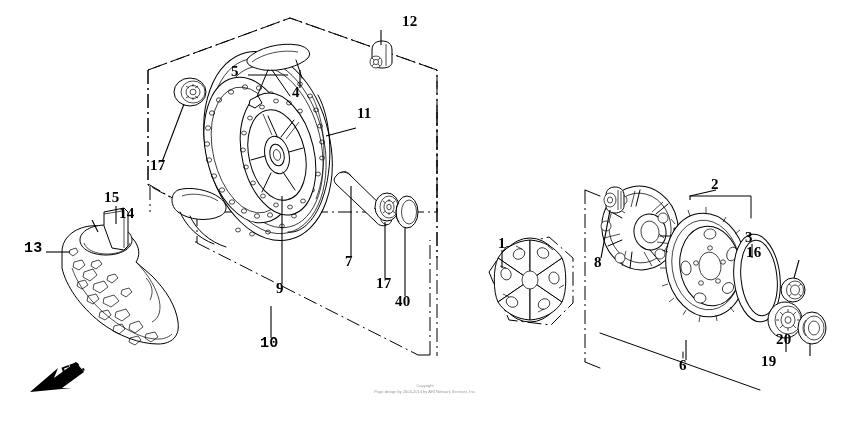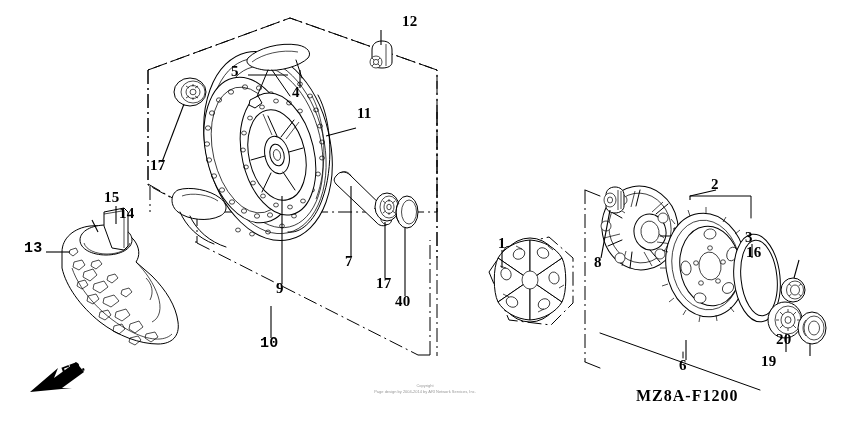--- a/index.html
+++ b/index.html
@@ -552,20 +552,19 @@
   <div class="callout" style="left:104px;top:190px;">15</div>
   <div class="callout" style="left:746px;top:245px;">16</div>
   <div class="callout" style="left:150px;top:158px;">17</div>
   <div class="callout" style="left:776px;top:332px;">20</div>
   <div class="callout" style="left:761px;top:354px;">19</div>
   <div class="callout" style="left:395px;top:294px;">40</div>
   <div class="callout" style="left:376px;top:276px;">17</div>
 
   <div class="frlabel" style="left:62px;top:364px;transform:rotate(-20deg);transform-origin:left center;">FR.</div>
 
-  <div class="partnum" style="left:636px;top:387px;">MZ8A-F1200</div>
 
   <div class="copyright" style="left:335px;top:383px;width:180px;">
     <div>Copyright</div>
     <div>Page design by 2004-2014 by ARI Network Services, Inc.</div>
   </div>
 
 </div>
 
 </body></html>

